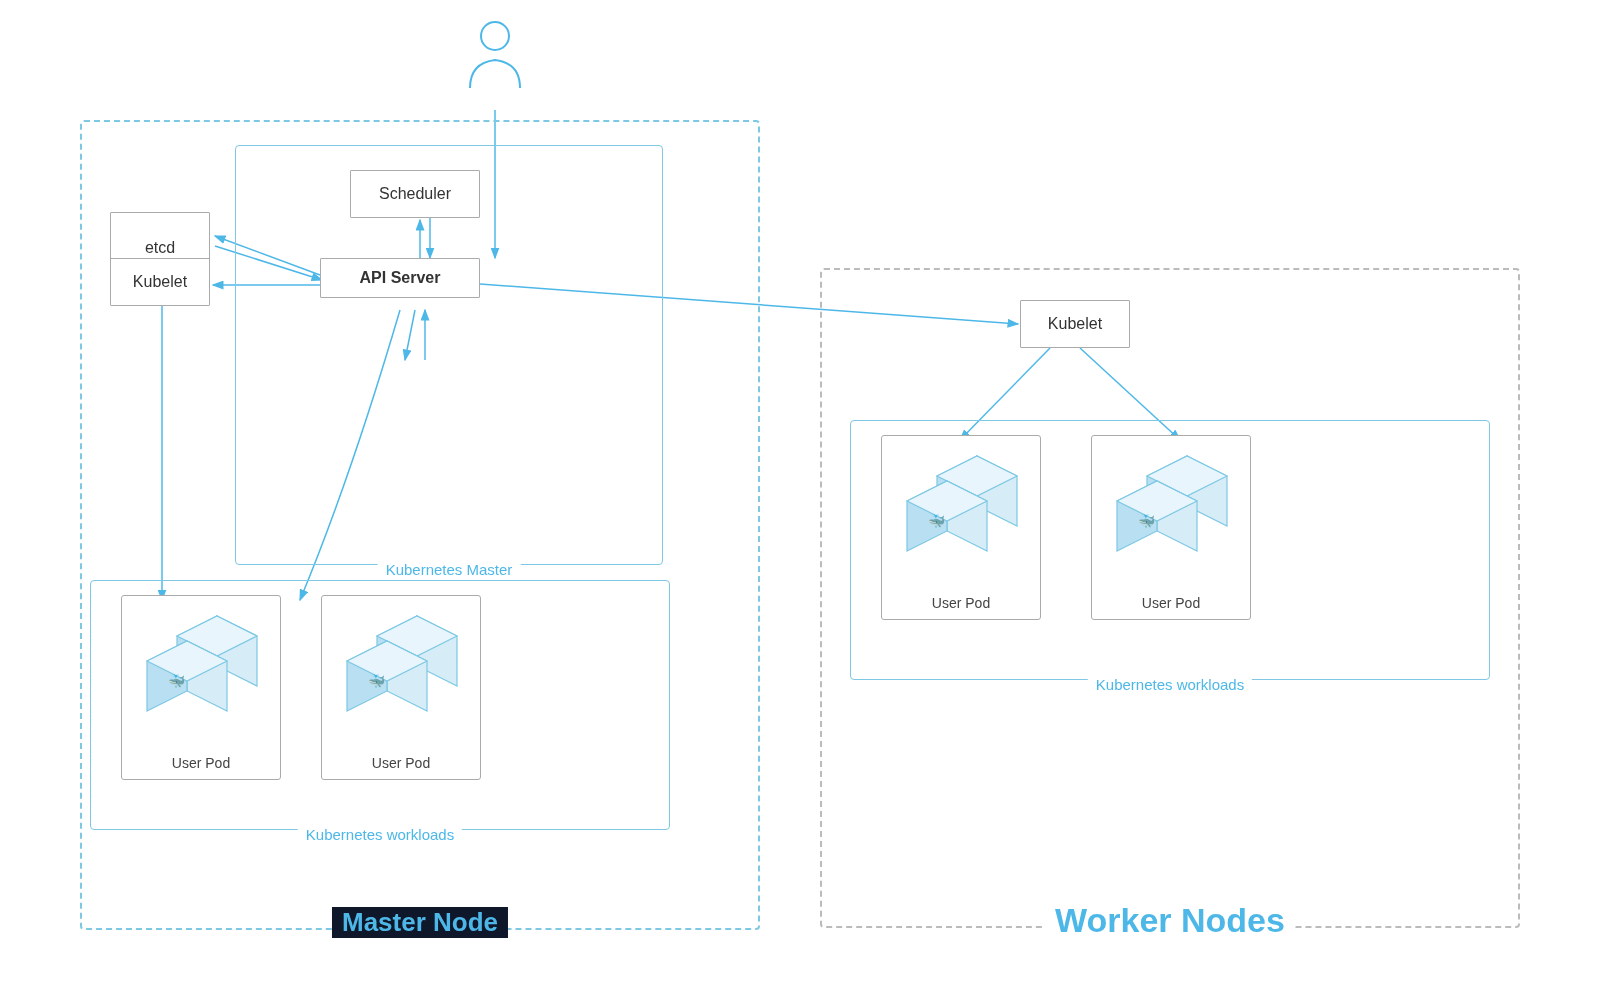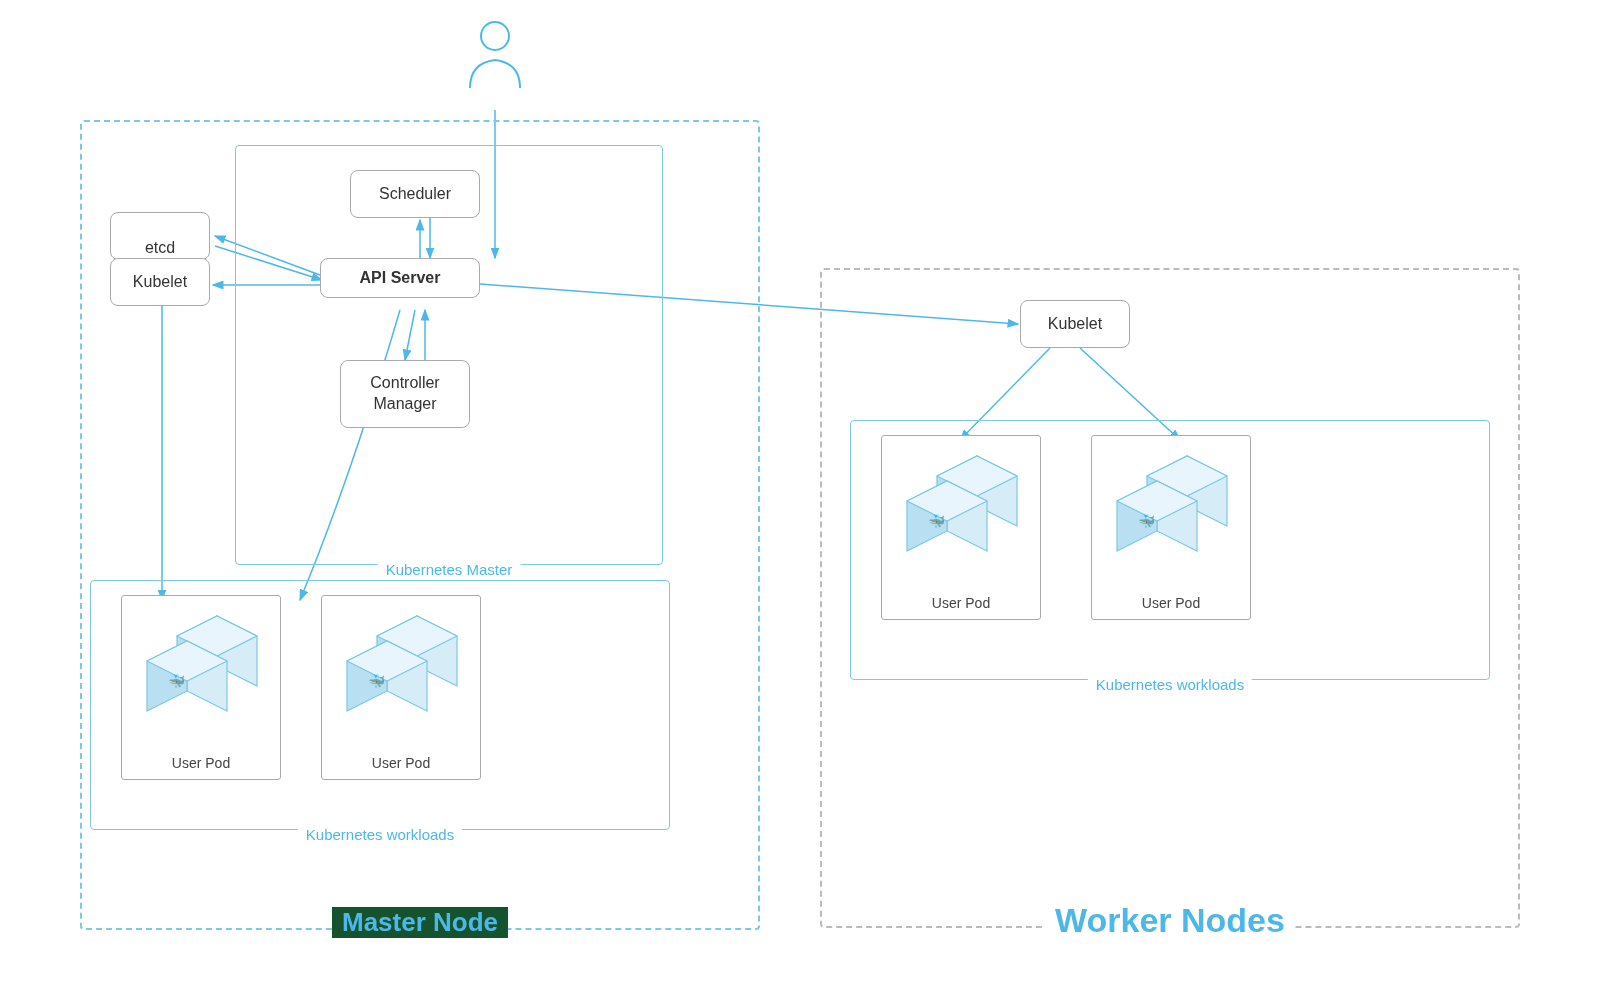--- a/index.html
+++ b/index.html
@@ -44,21 +44,21 @@
       height: 810px;
       border: 2px dashed #7ec8e3;
       border-radius: 4px;
     }
 
     .master-node-label {
       position: absolute;
       bottom: -10px;
       left: 50%;
       transform: translateX(-50%);
-      background: #14532d;
+      background: #0f172a;
       padding: 0 10px;
       font-size: 26px;
       font-weight: 600;
       color: #4db8e8;
       white-space: nowrap;
     }
 
     
     .k8s-master-box {
       position: absolute;
@@ -79,21 +79,21 @@
       padding: 0 8px;
       font-size: 15px;
       color: #4db8e8;
       white-space: nowrap;
     }
 
     
     .component-box {
       position: absolute;
       border: 1.5px solid #aaa;
-      border-radius: 8px;
+      border-radius: 1px;
       background: #fff;
       display: flex;
       align-items: center;
       justify-content: center;
       text-align: center;
       font-size: 16px;
       color: #333;
       line-height: 1.3;
     }
 
@@ -280,23 +280,20 @@
   </div>
 
   <div class="component-box box-scheduler">
     <span>Scheduler</span>
   </div>
 
   <div class="component-box box-api-server">
     <span>API Server</span>
   </div>
 
-  <div class="component-box box-controller-manager">
-    <span>Controller<br>Manager</span>
-  </div>
 
   <div class="component-box box-kubelet-master">
     <span>Kubelet</span>
   </div>
 
   <div class="k8s-workloads-master">
     <span class="k8s-workloads-label-master">Kubernetes workloads</span>
 
     <div style="position:absolute; top:14px; left:30px; width:160px; height:185px; border:1px solid #aaa; border-radius:3px; background:#fff;">
 

